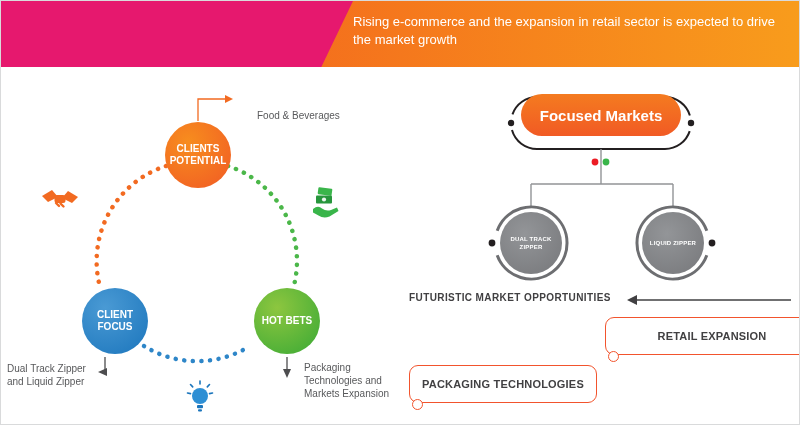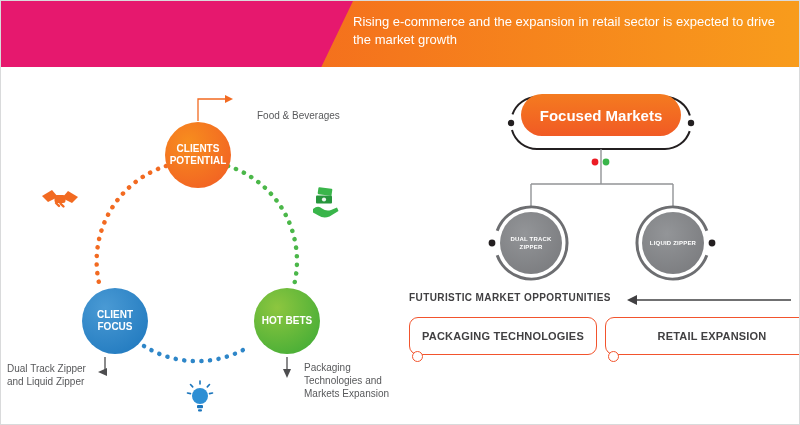--- a/index.html
+++ b/index.html
@@ -53,21 +53,21 @@
   #market-1 { left:499px; top:211px; }
   #market-2 { left:641px; top:211px; }
 
   
   .opp-heading { position:absolute; left:408px; top:291px; font-size:10px;
     font-weight:bold; color:#414042; letter-spacing:.4px; white-space:nowrap; }
   .opp-box { position:absolute; top:316px; height:38px; box-sizing:border-box;
     border:1.5px solid #f2542d; border-radius:9px; background:#fff;
     display:flex; align-items:center; justify-content:center;
     font-weight:bold; font-size:11px; color:#414042; letter-spacing:.2px; }
-  #opp-1 { left:408px; width:188px; }
+  #opp-1 { left:408px; width:188px;margin-top:48px; }
   #opp-2 { left:604px; width:214px; }
   .opp-dot { position:absolute; left:2px; bottom:-8px; width:9px; height:9px;
     border:1.5px solid #f2542d; border-radius:50%; background:#fff; }
 </style>
 </head>
 <body>
 
 <div class="canvas">
 
   <div class="header">

